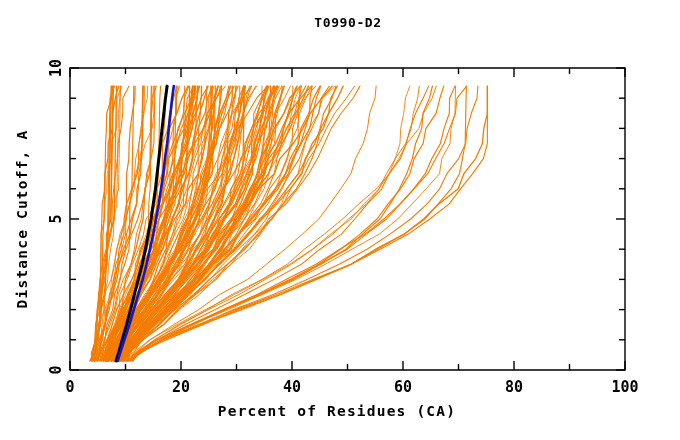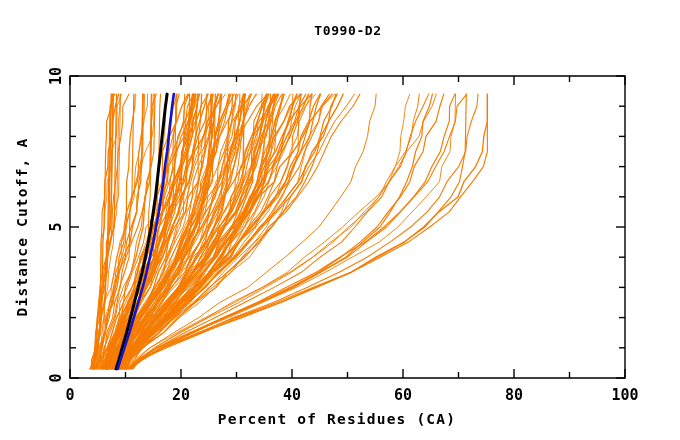--- a/index.html
+++ b/index.html
@@ -3,21 +3,21 @@
 <meta charset="utf-8">
 <style>
   html,body{margin:0;padding:0;}
   body{
     width:680px;height:440px;
     background:#ffffff;
     font-family:"DejaVu Sans Mono","Liberation Mono",monospace;
     overflow:hidden;
     position:relative;
   }
-  #plot-root{position:absolute;left:0;top:8px;width:680px;height:320px;}
+  #plot-root{position:absolute;left:0;top:0;width:680px;height:320px;}
   svg{display:block;}
   .axis-line{stroke:#000000;stroke-width:1.4;fill:none;}
   .tick{stroke:#000000;stroke-width:1.4;}
   .ticklabel{
     font-family:"DejaVu Sans Mono","Liberation Mono",monospace;
     font-size:15px;font-weight:bold;fill:#000000;
   }
   .axistitle{
     font-family:"DejaVu Sans Mono","Liberation Mono",monospace;
     font-size:14.5px;font-weight:bold;fill:#000000;

